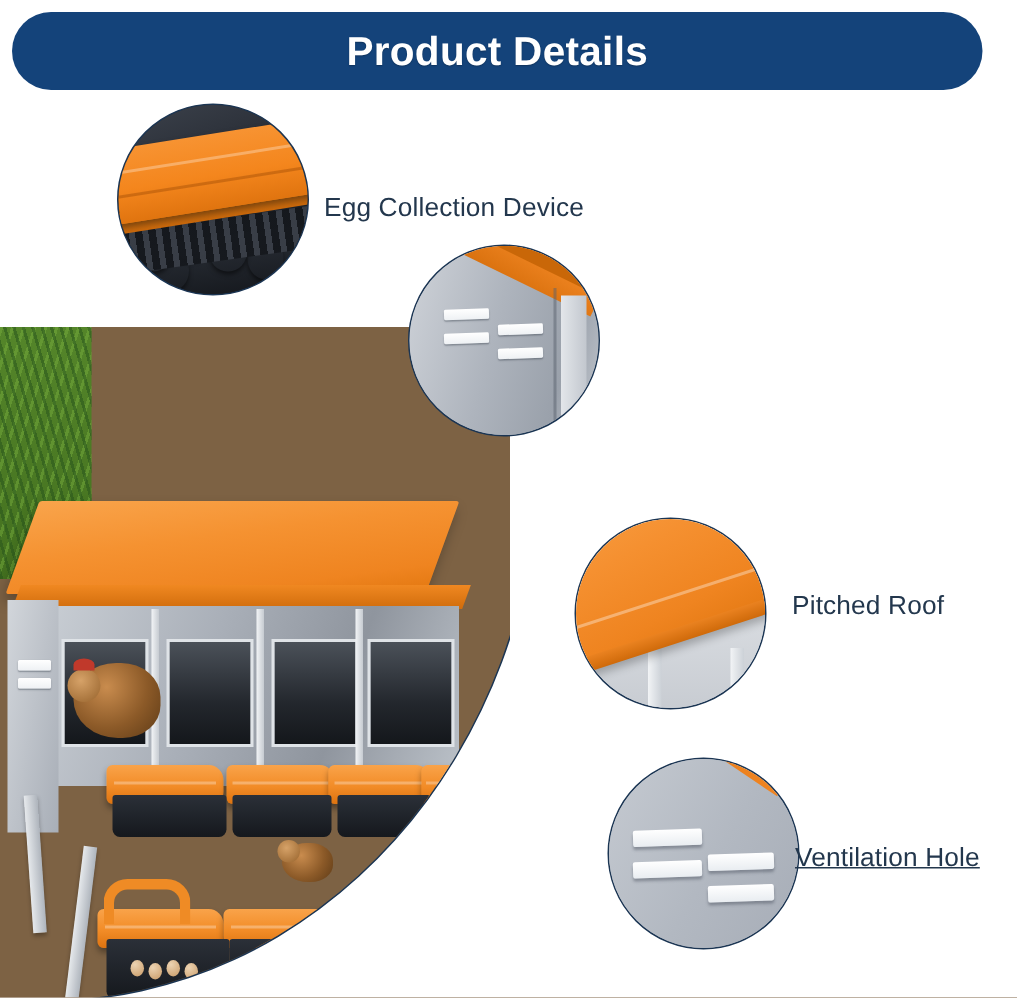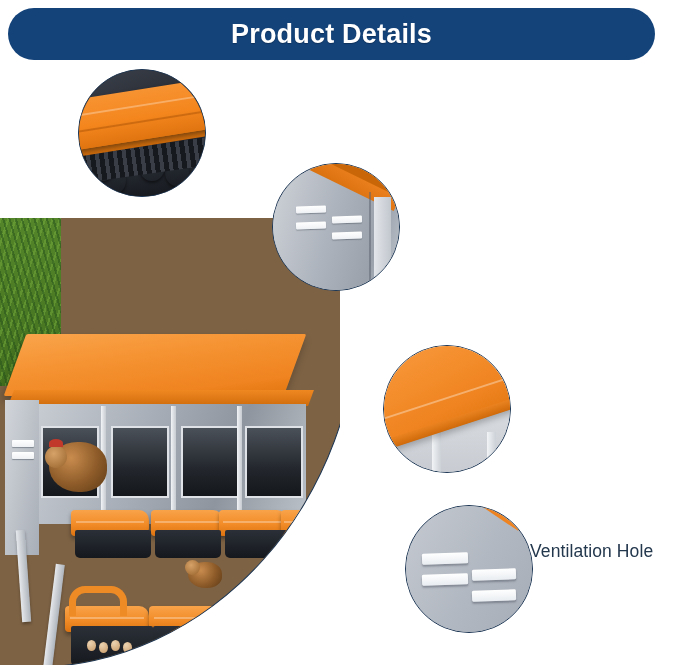--- a/index.html
+++ b/index.html
@@ -33,21 +33,21 @@
     position:absolute;
     color:#23374d;
     font-size:17.5px;
     line-height:1.28;
     white-space:pre-line;
     letter-spacing:.1px;
   }
   #label-egg        { left:216px; top:127px; }
   #label-steel      { left:417px; top:214px; }
   #label-roof       { left:528px; top:392px; }
-  #label-vent       { left:530px; top:540px; }
+  #label-vent       { left:530px; top:560px;text-decoration:underline; }
 
   
   .circle {
     position:absolute;
     border-radius:50%;
     overflow:hidden;
     border:1.6px solid #1b3553;
   }
 
   
@@ -372,18 +372,20 @@
 
   <div class="circle" id="circle-vent">
     <div class="vent-bg"></div>
     <div class="vent-corner"></div>
     <div class="vent-slot" style="left:13%; top:37%; width:46px; transform:rotate(-2deg);"></div>
     <div class="vent-slot" style="left:13%; top:54%; width:46px; transform:rotate(-2deg);"></div>
     <div class="vent-slot" style="left:52%; top:50%; width:44px; transform:rotate(-2deg);"></div>
     <div class="vent-slot" style="left:52%; top:67%; width:44px; transform:rotate(-2deg);"></div>
   </div>
 
-
-
+  <div class="callout-label" id="label-egg">Egg Collection Device</div>
+
+
+  <div class="callout-label" id="label-roof">Pitched Roof</div>
 
   <div class="callout-label" id="label-vent">Ventilation Hole</div>
 
 </div>
 
 </body></html>

